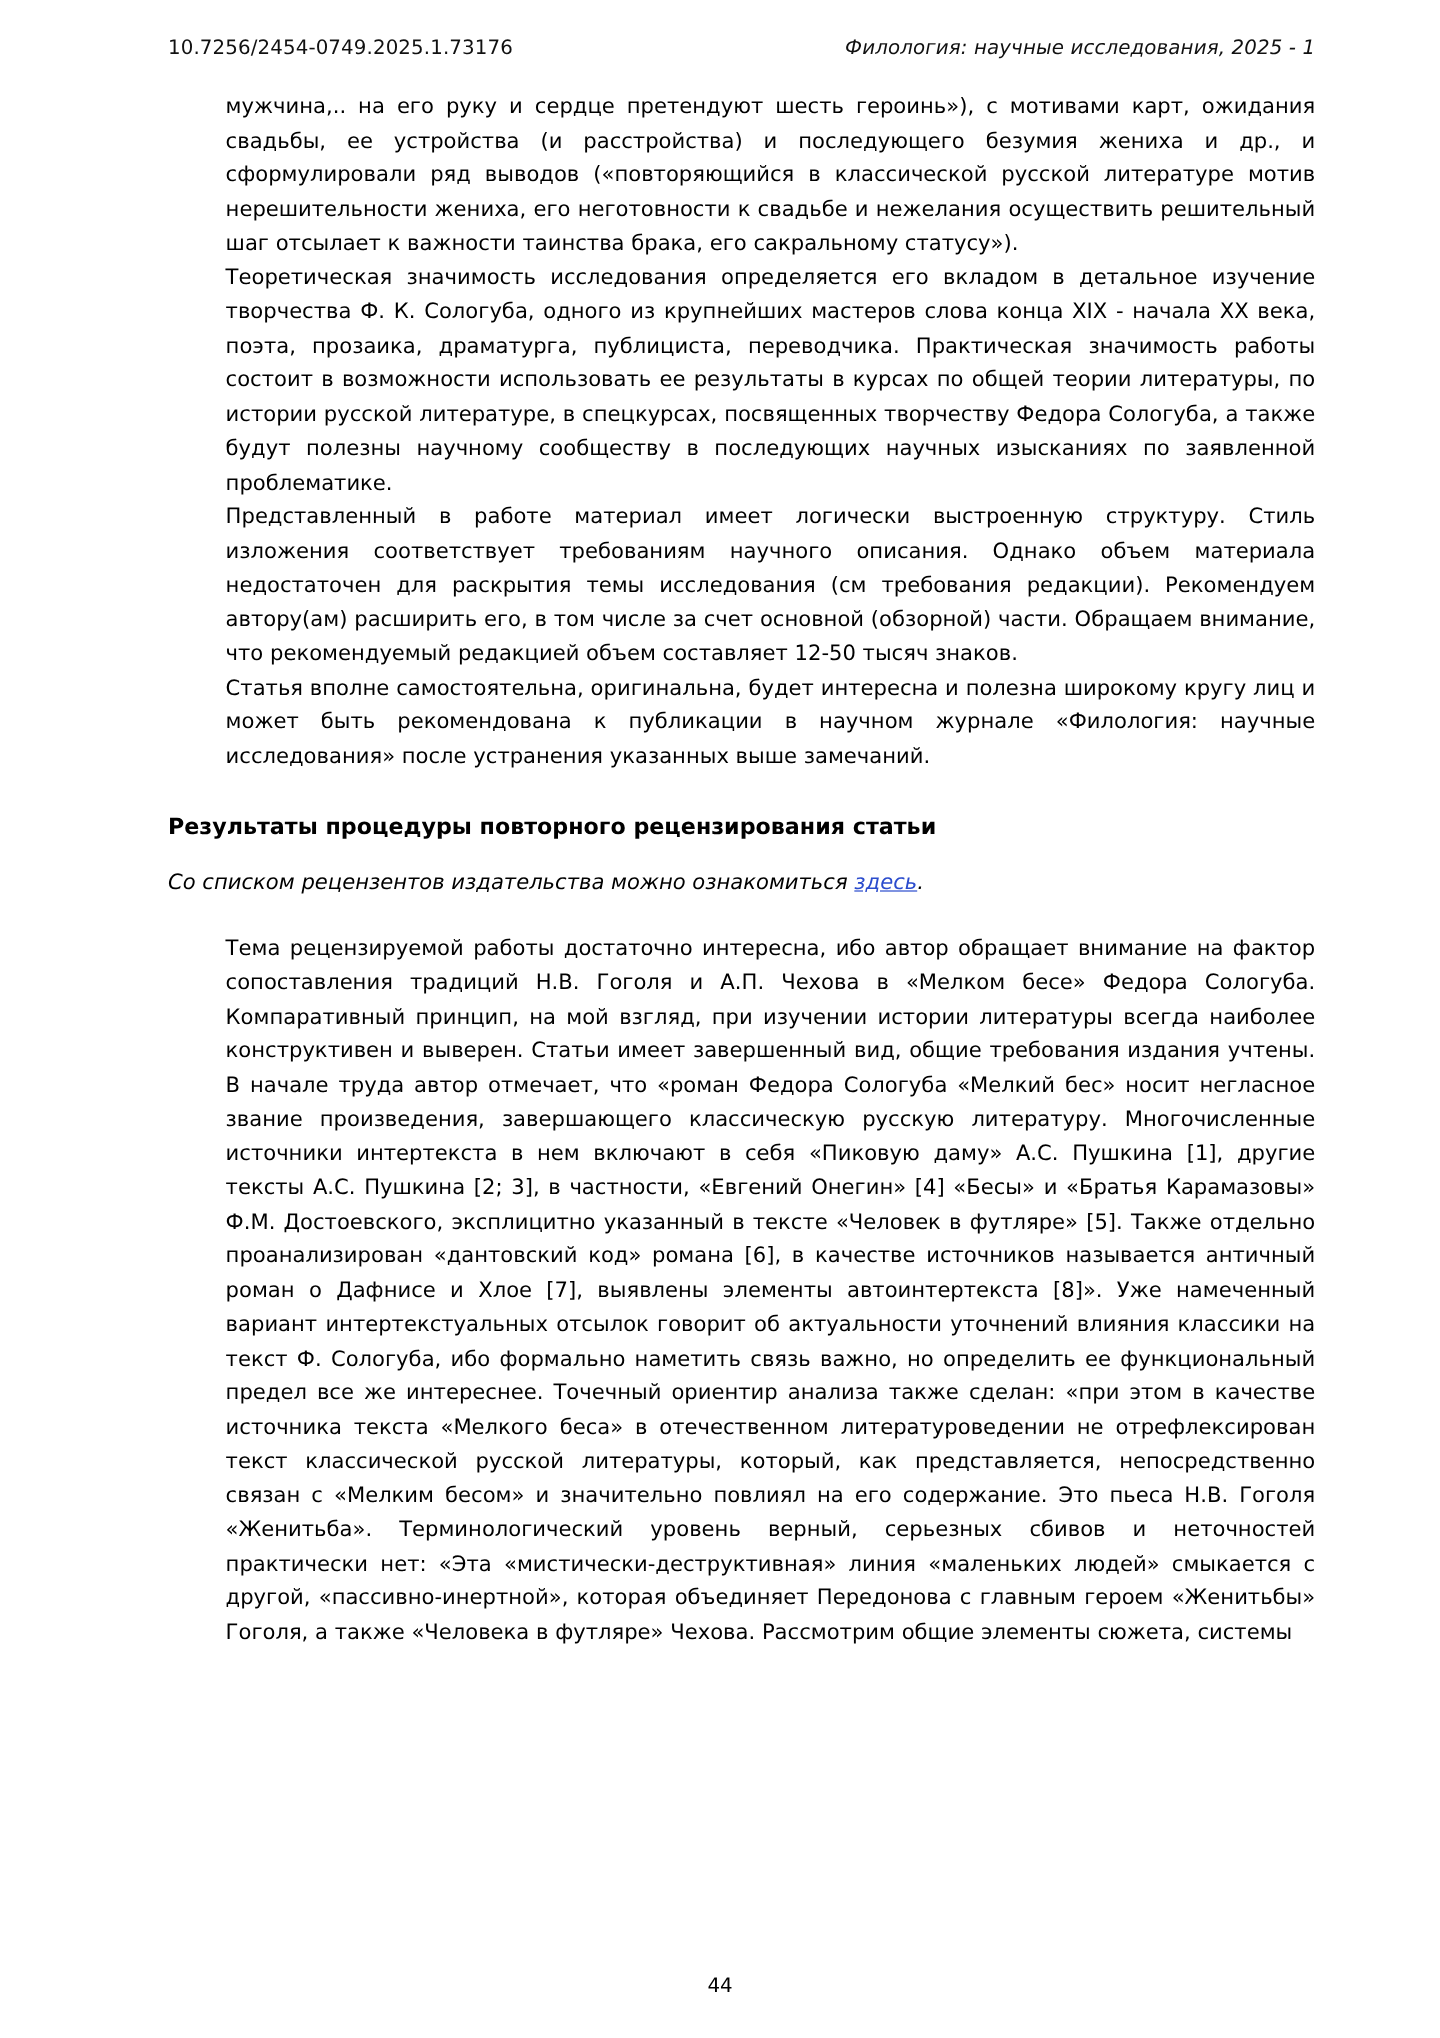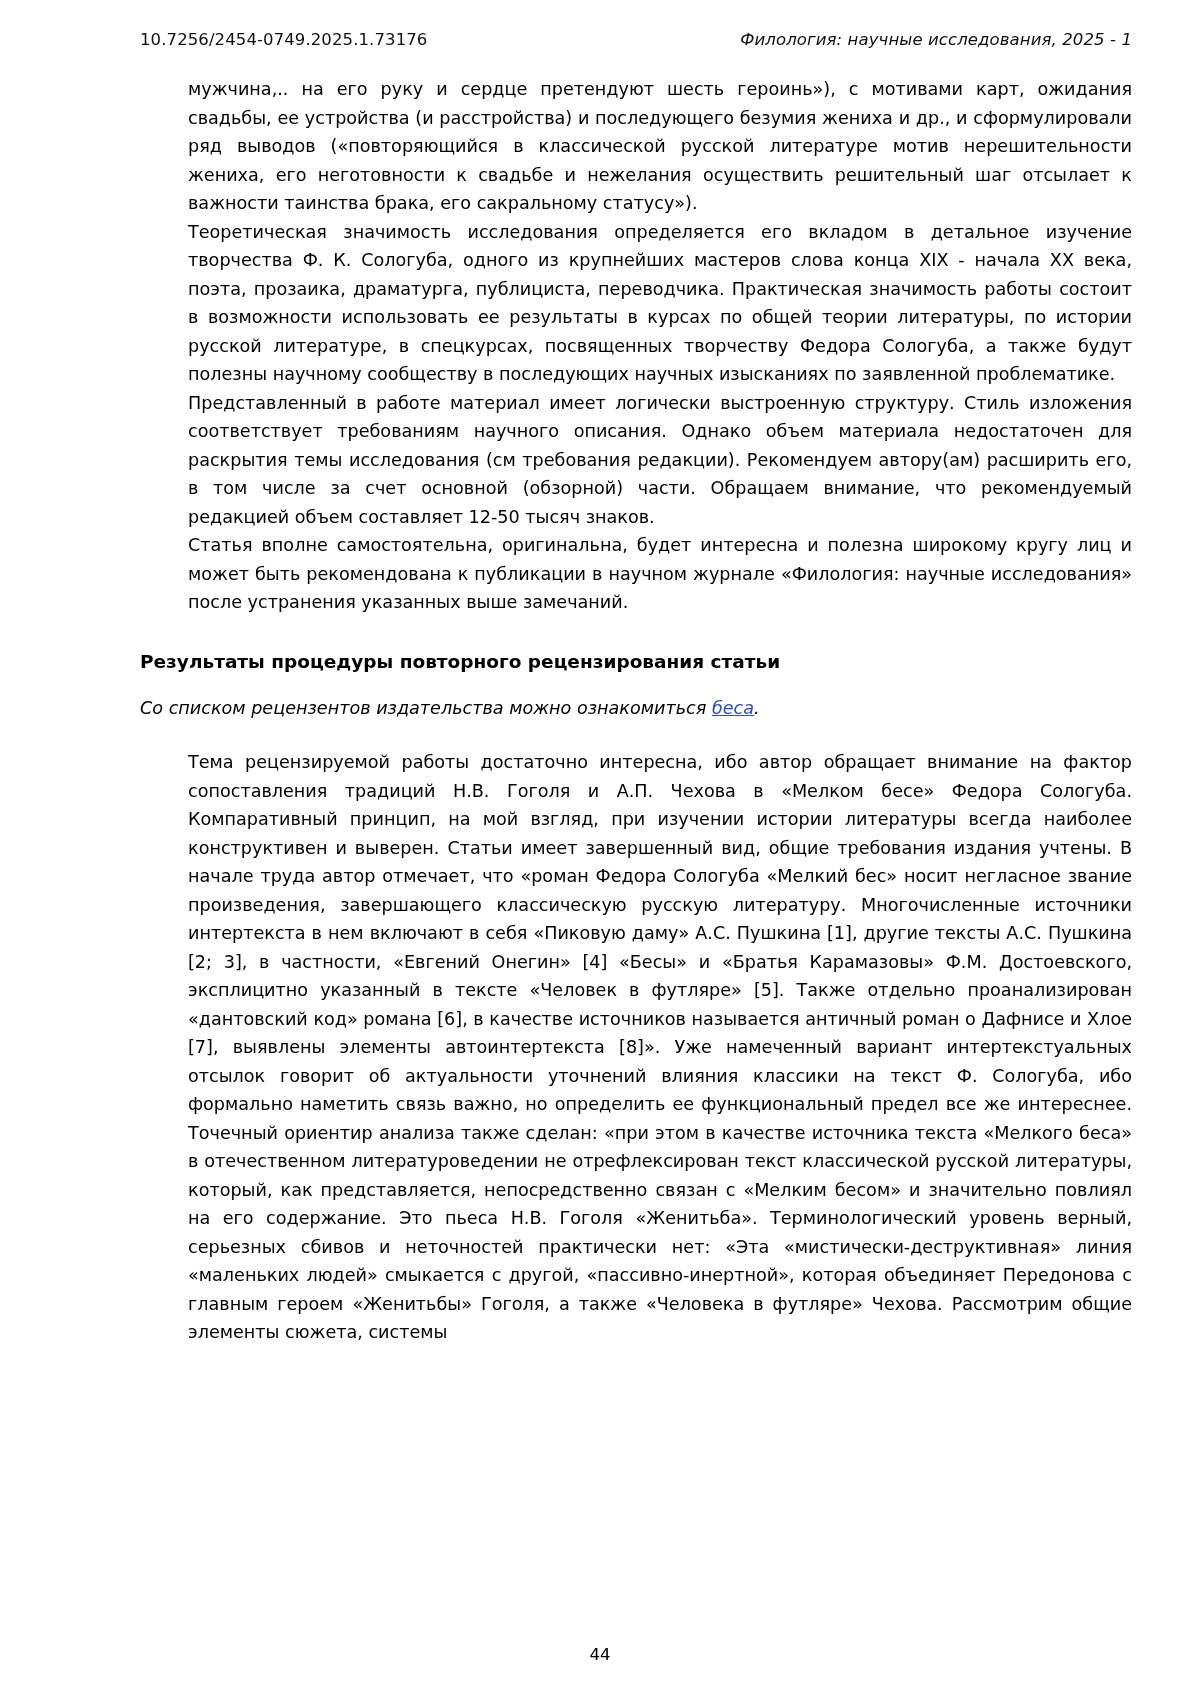--- a/index.html
+++ b/index.html
@@ -11,21 +11,21 @@
     font-family: "DejaVu Sans", sans-serif;
     color: #000000;
   }
   .page {
     position: relative;
     width: 1200px;
     height: 1698px;
     margin: 0 auto;
     background: #ffffff;
     box-sizing: border-box;
-    padding: 30px 68px 0 140px;
+    padding: 30px 104px 0 140px;
     border-radius: 27px;
   }
   .header {
     display: flex;
     justify-content: space-between;
     align-items: baseline;
     font-size: 16.5px;
     color: #111;
     margin-bottom: 26px;
     letter-spacing: 0.1px;
@@ -94,21 +94,21 @@
   <div class="body-text">
     <p>мужчина,.. на его руку и сердце претендуют шесть героинь»), с мотивами карт, ожидания свадьбы, ее устройства (и расстройства) и последующего безумия жениха и др., и сформулировали ряд выводов («повторяющийся в классической русской литературе мотив нерешительности жениха, его неготовности к свадьбе и нежелания осуществить решительный шаг отсылает к важности таинства брака, его сакральному статусу»).</p>
     <p>Теоретическая значимость исследования определяется его вкладом в детальное изучение творчества Ф. К. Сологуба, одного из крупнейших мастеров слова конца XIX - начала XX века, поэта, прозаика, драматурга, публициста, переводчика. Практическая значимость работы состоит в возможности использовать ее результаты в курсах по общей теории литературы, по истории русской литературе, в спецкурсах, посвященных творчеству Федора Сологуба, а также будут полезны научному сообществу в последующих научных изысканиях по заявленной проблематике.</p>
     <p>Представленный в работе материал имеет логически выстроенную структуру. Стиль изложения соответствует требованиям научного описания. Однако объем материала недостаточен для раскрытия темы исследования (см требования редакции). Рекомендуем автору(ам) расширить его, в том числе за счет основной (обзорной) части. Обращаем внимание, что рекомендуемый редакцией объем составляет 12-50 тысяч знаков.</p>
     <p>Статья вполне самостоятельна, оригинальна, будет интересна и полезна широкому кругу лиц и может быть рекомендована к публикации в научном журнале «Филология: научные исследования» после устранения указанных выше замечаний.</p>
   </div>
 
   <div class="section-title">Результаты процедуры повторного рецензирования статьи</div>
 
 
-  <p class="italic-note second"><span>Со списком рецензентов издательства можно ознакомиться </span><a class="link" href="#">беса</a><span>.</span></p>
+  <p class="italic-note second"><span>Со списком рецензентов издательства можно ознакомиться </span><a class="link" href="#">здесь</a><span>.</span></p>
 
   <div class="gap-block"></div>
 
   <div class="body-text">
     <p>Тема рецензируемой работы достаточно интересна, ибо автор обращает внимание на фактор сопоставления традиций Н.В. Гоголя и А.П. Чехова в «Мелком бесе» Федора Сологуба. Компаративный принцип, на мой взгляд, при изучении истории литературы всегда наиболее конструктивен и выверен. Статьи имеет завершенный вид, общие требования издания учтены. В начале труда автор отмечает, что «роман Федора Сологуба «Мелкий бес» носит негласное звание произведения, завершающего классическую русскую литературу. Многочисленные источники интертекста в нем включают в себя «Пиковую даму» А.С. Пушкина [1], другие тексты А.С. Пушкина [2; 3], в частности, «Евгений Онегин» [4] «Бесы» и «Братья Карамазовы» Ф.М. Достоевского, эксплицитно указанный в тексте «Человек в футляре» [5]. Также отдельно проанализирован «дантовский код» романа [6], в качестве источников называется античный роман о Дафнисе и Хлое [7], выявлены элементы автоинтертекста [8]». Уже намеченный вариант интертекстуальных отсылок говорит об актуальности уточнений влияния классики на текст Ф. Сологуба, ибо формально наметить связь важно, но определить ее функциональный предел все же интереснее. Точечный ориентир анализа также сделан: «при этом в качестве источника текста «Мелкого беса» в отечественном литературоведении не отрефлексирован текст классической русской литературы, который, как представляется, непосредственно связан с «Мелким бесом» и значительно повлиял на его содержание. Это пьеса Н.В. Гоголя «Женитьба». Терминологический уровень верный, серьезных сбивов и неточностей практически нет: «Эта «мистически-деструктивная» линия «маленьких людей» смыкается с другой, «пассивно-инертной», которая объединяет Передонова с главным героем «Женитьбы» Гоголя, а также «Человека в футляре» Чехова. Рассмотрим общие элементы сюжета, системы</p>
   </div>
 
   <div class="footer">
     <span>44</span>
   </div>

